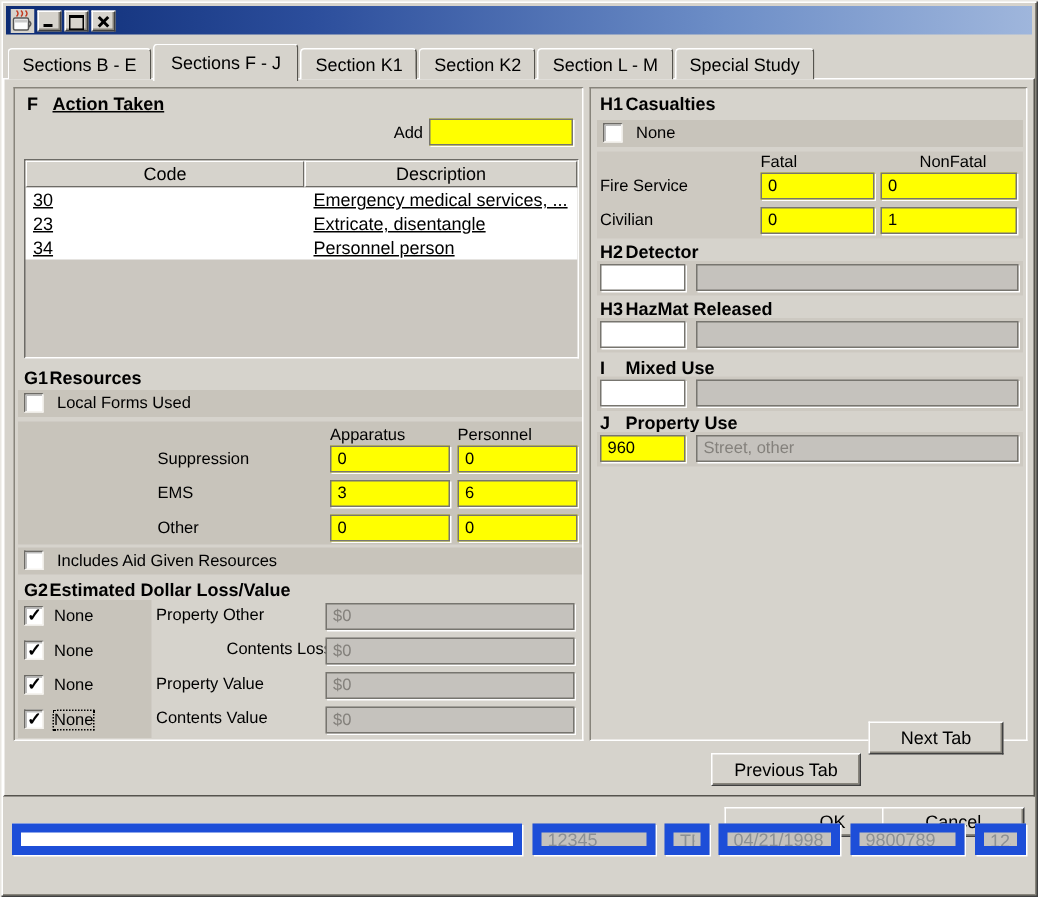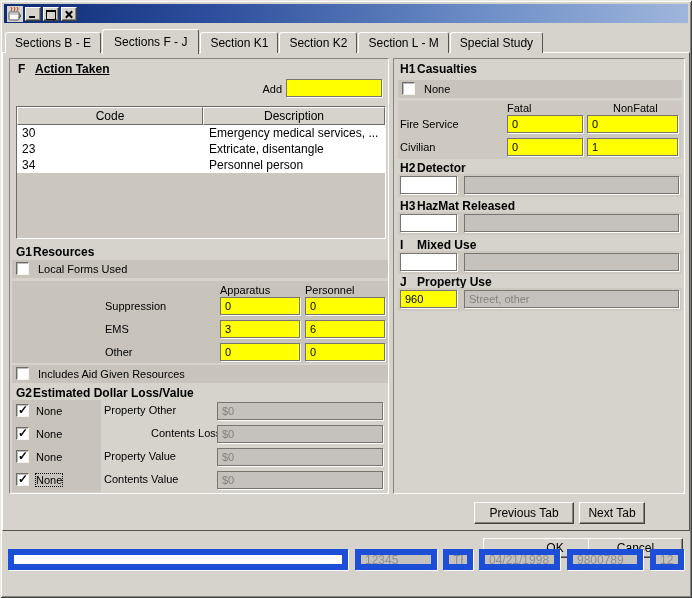--- a/index.html
+++ b/index.html
@@ -83,21 +83,21 @@
     position:absolute; left:6px; top:47px; width:370px; height:133px;
     border:1px solid; border-color:#6d6b66 #ffffff #ffffff #6d6b66; background:#cbc7c0;
     display:flex; flex-direction:column; overflow:hidden;
   }
   .tbl-head { display:flex; height:18px; flex:0 0 18px; }
   .th {
     background:#d6d3cc; text-align:center; line-height:16px; font-size:12px;
     border:1px solid; border-color:#ffffff #6d6b66 #6d6b66 #ffffff;
   }
   .th.c1 { width:186px; } .th.c2 { flex:1; }
-  .tbl-body { background:#fff; }
+  .tbl-body { background:#fff;text-decoration:underline; }
   .tr { display:flex; height:16px; line-height:16px; font-size:12px; cursor:default; }
   .td1 { width:186px; padding-left:5px; } .td2 { flex:1; padding-left:6px; }
   
   .btn3d {
     position:absolute; background:#d6d3cc; font:12px "Liberation Sans", sans-serif;
     border:1px solid; border-color:#ffffff #404040 #404040 #ffffff;
     box-shadow:inset -1px -1px 0 #87847b; text-align:center; cursor:default;
     display:flex; align-items:center; justify-content:center; white-space:nowrap;
   }
   
@@ -270,21 +270,21 @@
       <div class="sec-head" style="left:6px;top:216px;">
         <span class="pfx">J</span><span>Property Use</span>
       </div>
       <div class="strip-lite" style="left:4px;top:229px;width:284px;height:23px;">
         <input class="fld f-yellow" style="left: 2px; top: 2px; width: 57px; height: 18px;" value="960">
         <input class="fld f-gray" style="left: 66px; top: 2px; width: 215px; height: 18px;" readonly="" value="Street, other">
       </div>
     </div>
 
     <div class="btn3d" style="left:471px;top:449px;width:100px;height:22px;">Previous Tab</div>
-    <div class="btn3d" style="left:576px;top:449px;width:66px;height:22px;">Next Tab</div>
+    <div class="btn3d" style="left:576px;top:428px;width:90px;height:22px;">Next Tab</div>
   </div>
 
   <div class="btn3d" style="left:483px;top:538px;width:112px;height:20px;padding-left:32px;">OK</div>
   <div class="btn3d" style="left:588px;top:538px;width:95px;height:20px;">Cancel</div>
 
   <input class="status-fld status-white" style="left: 8px; width: 340px;" value="">
   <input class="status-fld status-gray" style="left: 355px; width: 82px;" readonly="" value="12345">
   <input class="status-fld status-gray" style="left: 443px; width: 30px;" readonly="" value="TR">
   <input class="status-fld status-gray" style="left: 479px; width: 81px;" readonly="" value="04/21/1998">
   <input class="status-fld status-gray" style="left: 567px; width: 76px;" readonly="" value="9800789">

